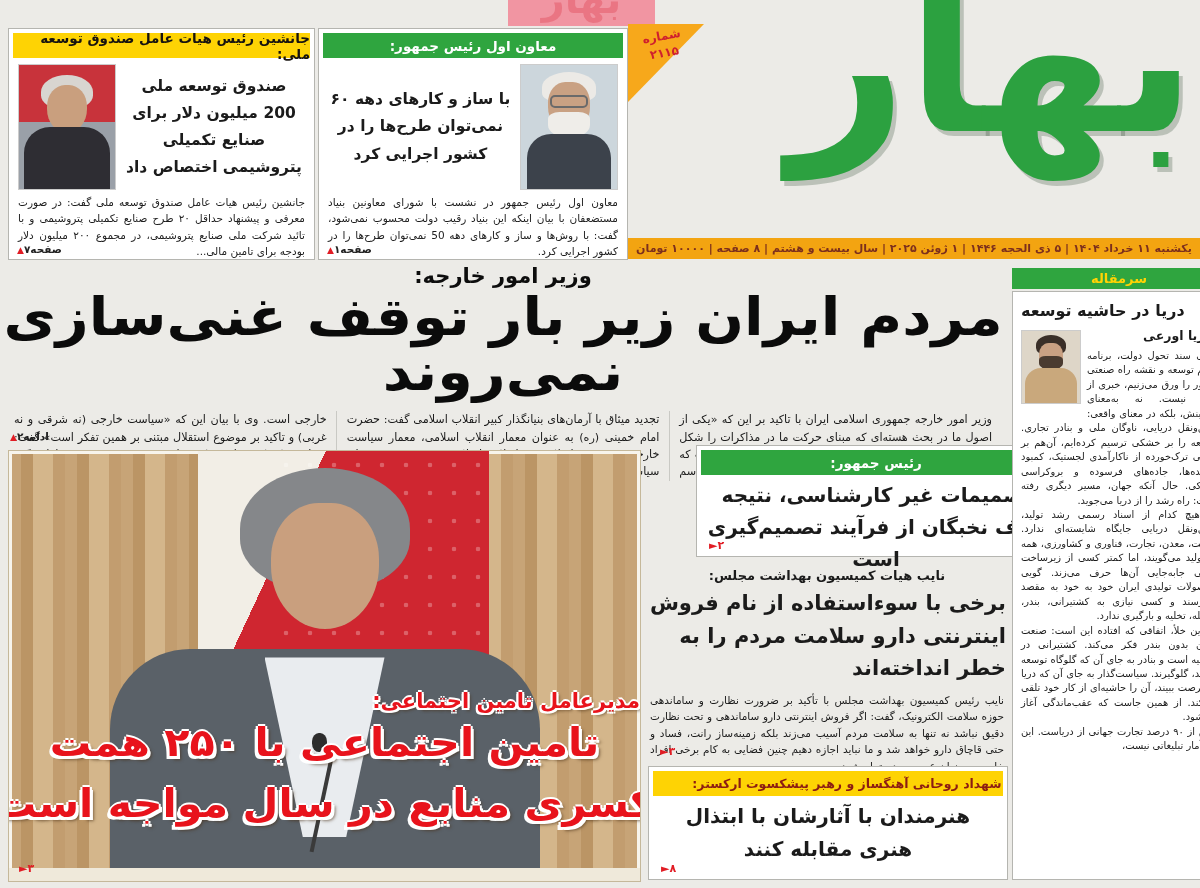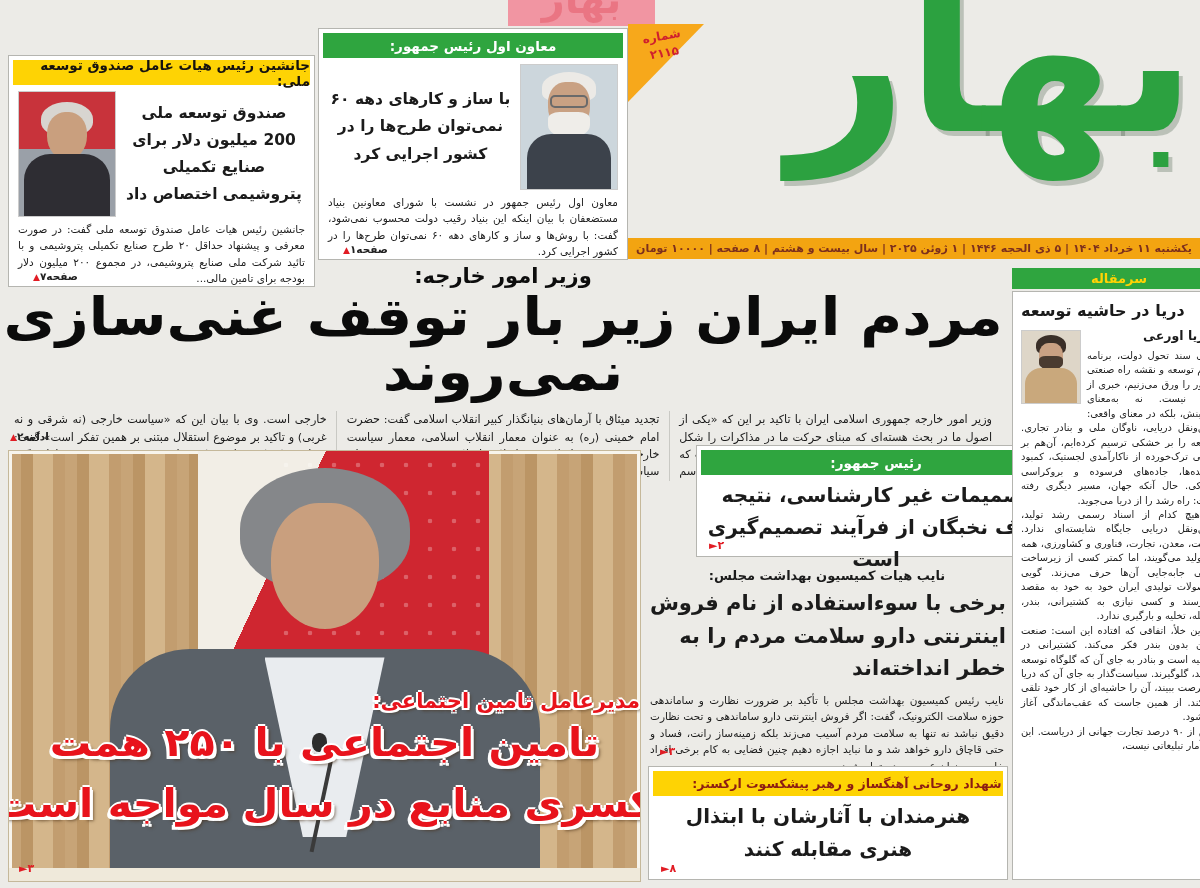--- a/index.html
+++ b/index.html
@@ -26,32 +26,32 @@
   .mh-sub-l2{font-size:12.5px;font-weight:bold;color:#141414;margin-top:3px;}
   .issue-tri{position:absolute;left:0;top:24px;width:0;height:0;
     border-top:78px solid #f7a81b;border-right:76px solid transparent;z-index:2;}
   .issue-text{position:absolute;left:2px;top:28px;width:66px;text-align:center;z-index:3;
     color:#cf1f2e;font-size:12px;font-weight:bold;transform:rotate(-10deg);line-height:1.4;}
   .dateline{position:absolute;left:0;right:0;bottom:3px;height:21px;background:#f3a411;
     color:#7c2f1d;font-weight:bold;font-size:11px;line-height:21px;text-align:center;z-index:3;}
 
   
   .nbox{background:#fff;border:1px solid #b5b5b0;}
-  .box-fund{left:8px;top:28px;width:305px;height:230px;margin-top:27px;}
+  .box-fund{left:8px;top:28px;width:305px;height:230px;}
   .box-vp{left:318px;top:28px;width:308px;height:230px;}
   .box-head{height:25px;margin:4px;display:flex;align-items:center;justify-content:center;
     font-weight:bold;font-size:13.5px;}
   .head-yellow{background:#fed304;color:#17130f;}
   .head-green{background:#2fa53f;color:#fff;}
   .head-darkred-text{color:#8c1c13;padding-left:38px;}
   .box-main{display:flex;gap:7px;padding:2px 9px;height:126px;align-items:center;}
   .box-headline{flex:1;font-weight:bold;font-size:15.5px;text-align:center;line-height:1.75;}
   .pphoto{width:96px;height:124px;position:relative;overflow:hidden;border:1px solid #ccc;flex:none;}
   .box-body{padding:2px 9px 0;font-size:10.5px;text-align:justify;line-height:1.55;color:#1d1d1d;}
-  .page-ref{position:absolute;left:22px;bottom:4px;font-size:10.5px;font-weight:bold;
+  .page-ref{position:absolute;left:6px;bottom:4px;font-size:10.5px;font-weight:bold;
     color:#222;direction:ltr;}
   .tri-red{color:#e11c24;font-size:9px;padding-left:2px;}
 
   
   .p-hair,.p-face,.p-torso,.p-beard{position:absolute;}
   
   .bg-fund{background:linear-gradient(180deg,#c8333b 0 46%,#9aa0a8 46% 100%);}
   .bg-fund .p-hair{left:50%;top:8%;transform:translateX(-50%);width:52px;height:34px;
     background:#d8d5d0;border-radius:50% 50% 40% 40%;}
   .bg-fund .p-face{left:50%;top:16%;transform:translateX(-50%);width:40px;height:48px;
@@ -183,21 +183,21 @@
   <div class="box-main">
     <div class="pphoto bg-vp">
       <div class="p-hair"></div>
       <div class="p-face"></div>
       <div class="p-glasses"></div>
       <div class="p-beard"></div>
       <div class="p-torso"></div>
     </div>
     <div class="box-headline">با ساز و کارهای دهه ۶۰ نمی‌توان طرح‌ها را در کشور اجرایی کرد</div>
   </div>
-  <div class="box-body">معاون اول رئیس جمهور در نشست با شورای معاونین بنیاد مستضعفان با بیان اینکه این بنیاد رقیب دولت محسوب نمی‌شود، گفت: با روش‌ها و ساز و کارهای دهه ۶۰ نمی‌توان طرح‌ها را در کشور اجرایی کرد.</div>
+  <div class="box-body">معاون اول رئیس جمهور در نشست با شورای معاونین بنیاد مستضعفان با بیان اینکه این بنیاد رقیب دولت محسوب نمی‌شود، گفت: با روش‌ها و ساز و کارهای دهه 50 نمی‌توان طرح‌ها را در کشور اجرایی کرد.</div>
   <div class="page-ref"><span class="tri-red">▲</span><span>صفحه۱</span></div>
 </div>
 
 <div class="abs lead">
   <div class="lead-kicker">وزیر امور خارجه:</div>
   <div class="lead-headline">مردم ایران زیر بار توقف غنی‌سازی نمی‌روند</div>
   <div class="lead-lede">وزیر امور خارجه جمهوری اسلامی ایران با تاکید بر این که «یکی از اصول ما در بحث هسته‌ای که مبنای حرکت ما در مذاکرات را شکل می‌دهد، نفی سلطه است»، گفت: توقف غنی‌سازی چیزی نیست که مردم ایران زیر بار آن بروند. «سیدعباس عراقچی» در مراسم تجدید میثاق با آرمان‌های بنیانگذار کبیر انقلاب اسلامی گفت: حضرت امام خمینی (ره) به عنوان معمار انقلاب اسلامی، معمار سیاست خارجی جمهوری اسلامی و انقلاب اسلامی نیز هستند. زیربنای سیاست خارجی از نگاه امام خمینی (ره) مبتنی بر نفی سلطه خارجی است. وی با بیان این که «سیاست خارجی (نه شرقی و نه غربی) و تاکید بر موضوع استقلال مبتنی بر همین تفکر است» گفت: در این تفکر که مبنای حرکت ما بوده و هست بر نفی سلطه تاکید شده است</div>
   <div class="lead-continue"><span class="tri-red">▲</span><span>ادامه۲</span></div>
 </div>
 

